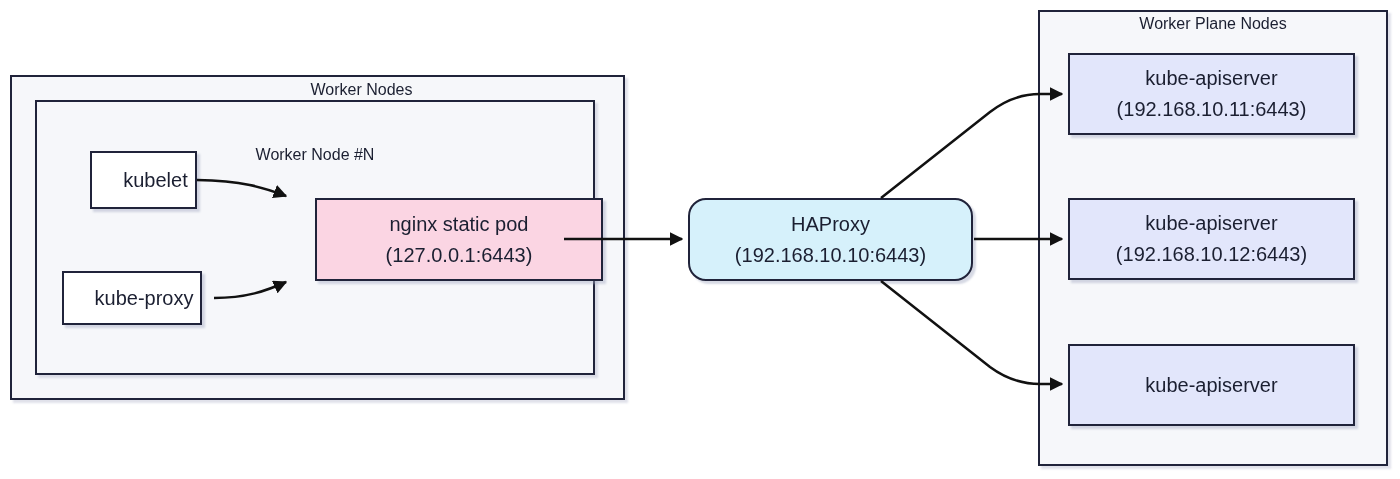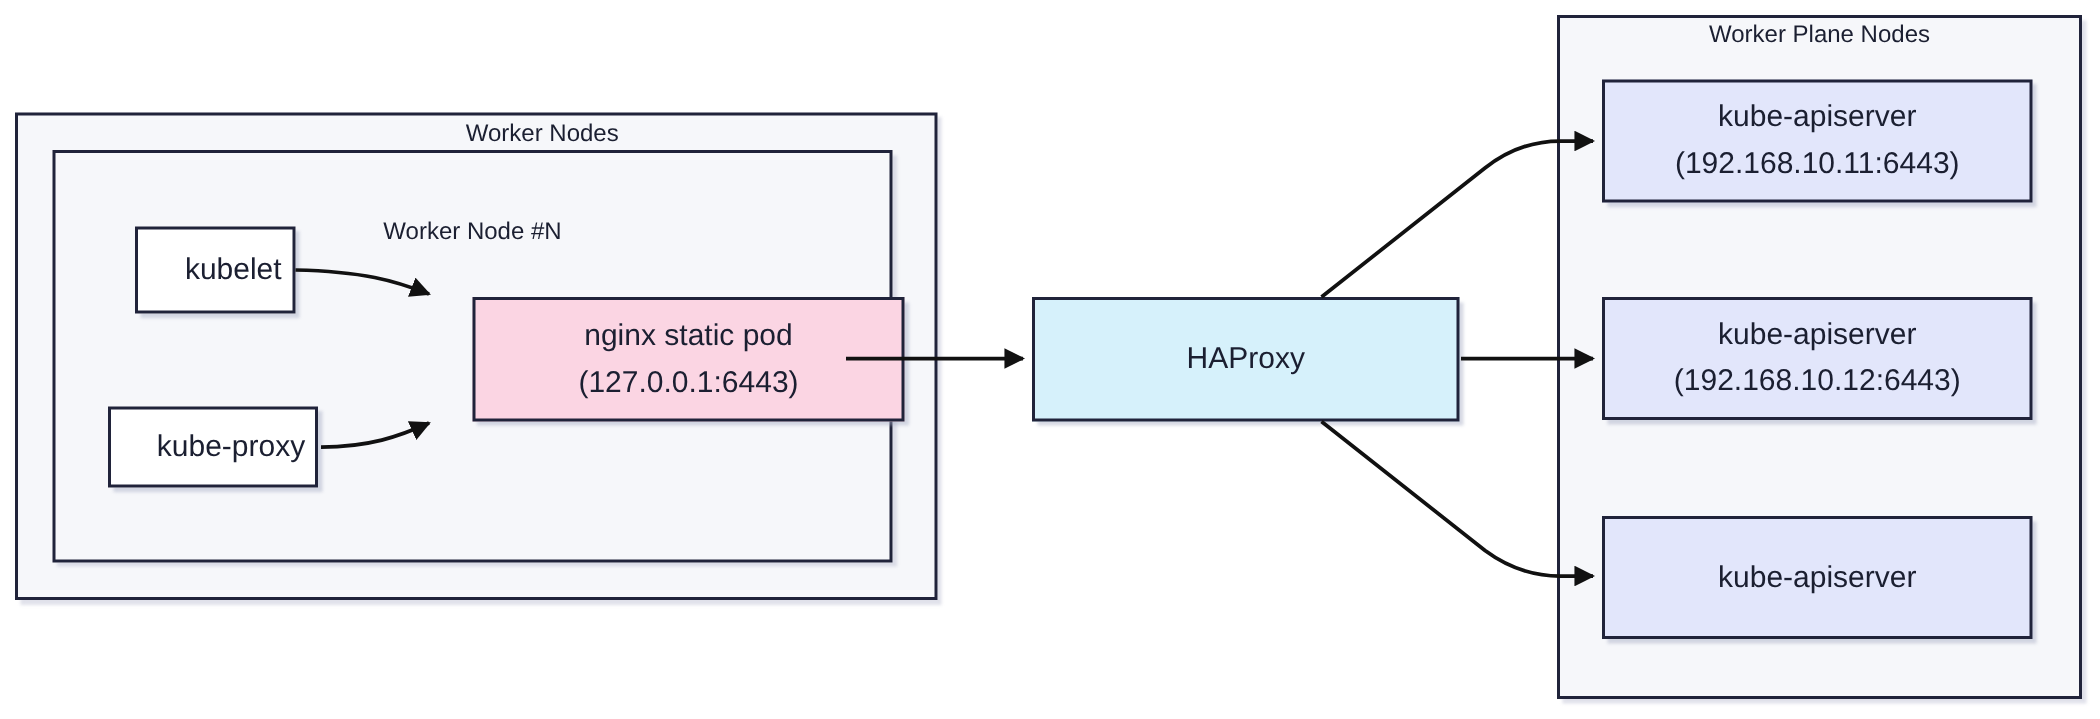--- a/index.html
+++ b/index.html
@@ -63,31 +63,32 @@
   <div class="container-box" style="left:10px; top:75px; width:615px; height:325px;"></div>
   <div class="container-title" style="left:10px; width:615px; top:81px;padding-left:44px;">Worker Nodes</div>
 
   <div class="container-box" style="left:35px; top:100px; width:560px; height:275px;"></div>
   <div class="container-title" style="left:35px; width:560px; top:106px;margin-top:40px;">Worker Node #N</div>
 
   <div class="box plain" style="left:90px; top:151px; width:107px; height:58px;">
     <div>kubelet</div>
   </div>
 
-  <div class="box plain" style="left:72px; top:271px; width:140px; height:54px;">
+  <div class="box plain" style="left:62px; top:271px; width:140px; height:54px;">
     <div>kube-proxy</div>
   </div>
 
   <div class="box pink" style="left:275px; top:198px; width:288px; height:83px;">
     <div>nginx static pod</div>
     <div>(127.0.0.1:6443)</div>
   </div>
 
-  <div class="box cyan" style="left:688px; top:198px; width:285px; height:83px;">
+  <div class="box cyan" style="left:688px; top:198px; width:285px; height:83px;border-radius:18px;">
     <div>HAProxy</div>
+    <div>(192.168.10.10:6443)</div>
   </div>
 
   <div class="container-box" style="left:1038px; top:10px; width:350px; height:456px;"></div>
   <div class="container-title" style="left:1038px; width:350px; top:15px;">Worker Plane Nodes</div>
 
   <div class="box lav" style="left:1068px; top:53px; width:287px; height:82px;">
     <div>kube-apiserver</div>
     <div>(192.168.10.11:6443)</div>
   </div>
 

